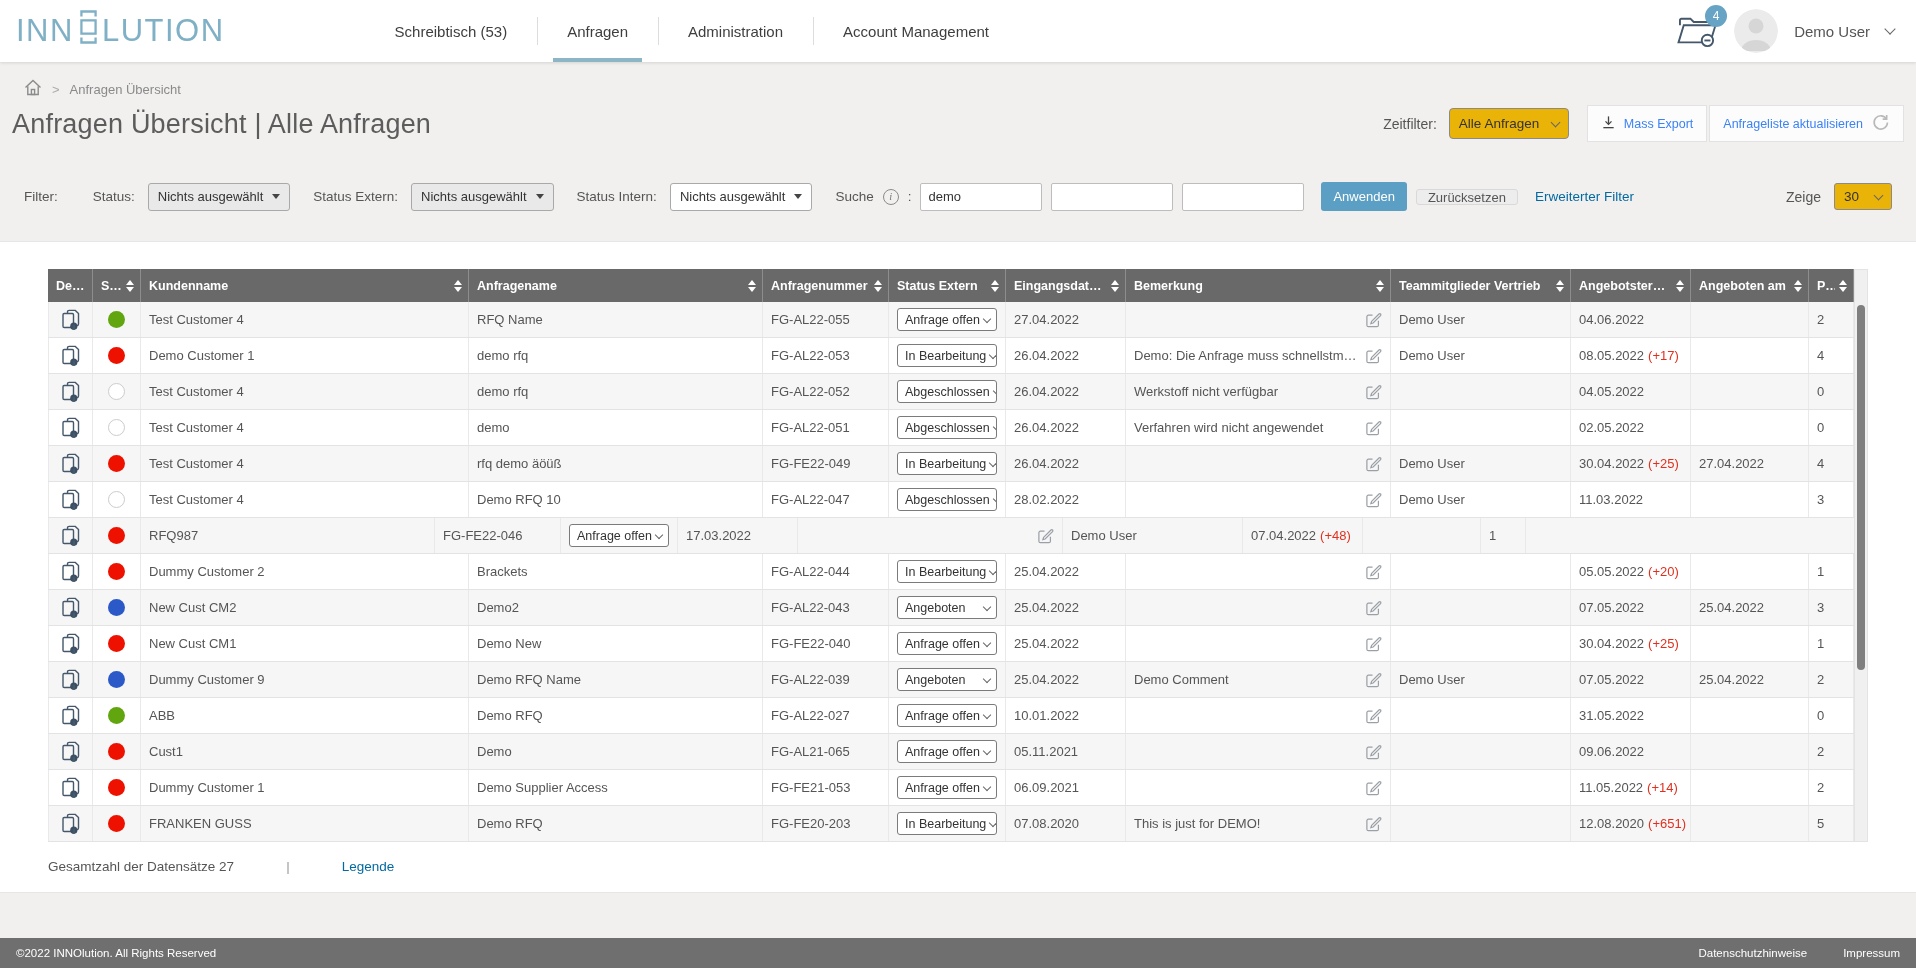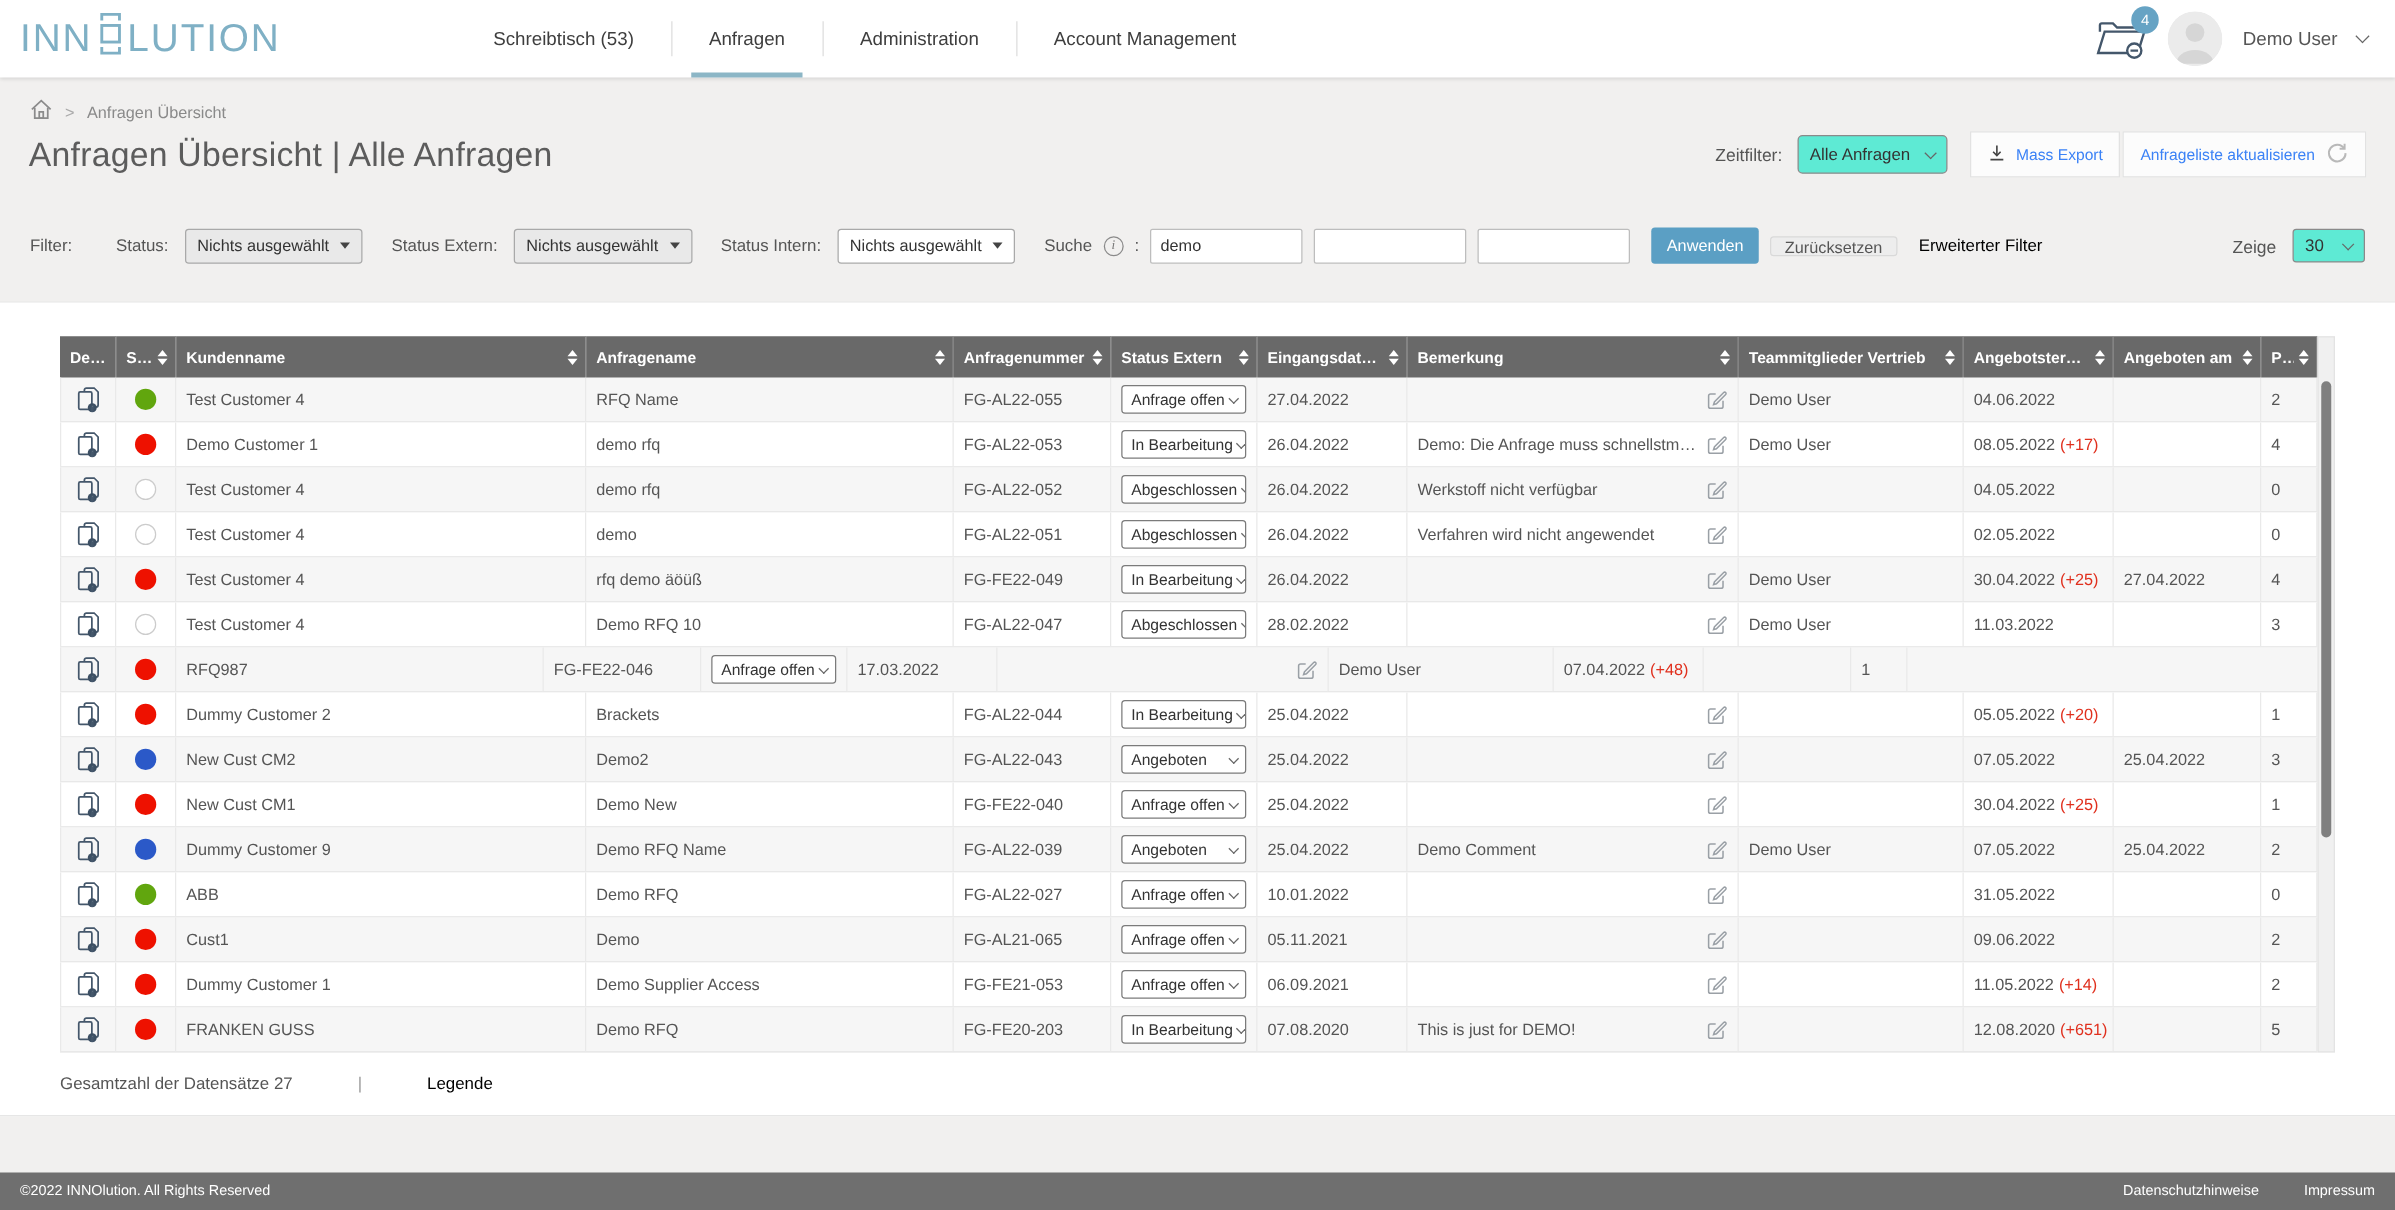--- a/index.html
+++ b/index.html
@@ -16,43 +16,43 @@
   .user-area{position:absolute;right:22px;top:0;height:100%;display:flex;align-items:center;gap:16px}
   .folder-wrap{position:relative;cursor:pointer;margin-top:4px}
   .badge{position:absolute;top:-8px;right:-9px;width:22px;height:22px;border-radius:50%;background:#66a3c4;color:#fff;font-size:12px;display:flex;align-items:center;justify-content:center}
   .avatar{width:44px;height:44px;border-radius:50%;overflow:hidden;cursor:pointer}
   .user-name{font-size:15px;color:#555}
   .chev{display:inline-block;width:8px;height:8px;border-right:1.7px solid #666;border-bottom:1.7px solid #666;transform:rotate(45deg);margin-top:-4px}
 
   
   .crumbs{display:flex;align-items:center;gap:10px;padding:17px 0 0 24px;font-size:13px;color:#8a8a8a}
   .crumb-sep{color:#aaa;font-size:13px}
-  .title-row{display:flex;align-items:center;padding:6px 23px 0}
+  .title-row{display:flex;align-items:center;padding:6px 12px 0}
   h1{margin:2px 0 0;font-size:27px;font-weight:400;color:#5c5c5c;letter-spacing:.2px}
   .title-tools{margin-left:auto;display:flex;align-items:center}
   .lbl{font-size:14px;color:#555}
-  .select{background:#5eead4;border:1px solid #8a8a8a;border-radius:4px;height:31px;display:flex;align-items:center;justify-content:space-between;padding:0 9px;font-size:13.5px;color:#333;cursor:pointer}
+  .select{background:#eab308;border:1px solid #8a8a8a;border-radius:4px;height:31px;display:flex;align-items:center;justify-content:space-between;padding:0 9px;font-size:13.5px;color:#333;cursor:pointer}
   .select .chev{width:7px;height:7px;margin-top:-2px}
   .zeit-select{width:120px;margin:0 18px 0 12px}
   .btn-group{display:flex;gap:2px}
   .btn-light{background:#fcfcfc;border:1px solid #e2e2e2;height:37px;display:flex;align-items:center;gap:8px;padding:0 13px;font-size:12.5px;color:#3b82f6;cursor:pointer;font-family:inherit}
 
   
   .filter-row{display:flex;align-items:center;gap:9px;padding:0 24px;margin-top:40px;font-size:13.5px;color:#555}
   .fl{margin-right:4px}
   .filter-label{margin-right:26px}
   .dd{display:flex;align-items:center;gap:9px;border:1px solid #a9a9a9;border-radius:3px;height:28px;padding:0 9px;font-size:13px;color:#333;cursor:pointer;margin-right:14px}
   .dd.grey{background:#e9e9e9}
   .dd.white{background:#fff}
   .caret{width:0;height:0;border-left:4px solid transparent;border-right:4px solid transparent;border-top:5px solid #444}
   .info-i{width:16px;height:16px;border:1px solid #8a8a8a;border-radius:50%;display:inline-flex;align-items:center;justify-content:center;font-size:10.5px;color:#777;font-style:italic;font-family:"Liberation Serif",serif;cursor:default}
   .inp{width:122px;height:28px;border:1px solid #bdbdbd;border-radius:2px;padding:0 7px;font-size:13px;color:#333;font-family:inherit;background:#fff}
   .btn-primary{background:#5b9fc4;color:#fff;border:none;height:29px;padding:0 12px;border-radius:3px;font-size:13px;cursor:pointer;font-family:inherit;margin-left:8px}
   .btn-grey{background:#ededed;color:#555;border:1px solid #d9d9d9;height:16px;padding:0 11px;border-radius:3px;font-size:13px;cursor:pointer;font-family:inherit}
-  .link{color:#000000;font-size:13.5px;cursor:pointer;margin-left:8px}
+  .link{color:#0369a1;font-size:13.5px;cursor:pointer;margin-left:8px}
   .zeige{margin-left:auto;display:flex;align-items:center;gap:13px}
   .zeige-select{width:58px;height:27px;border-radius:3px}
 
   
   .panel{background:#fff;margin-top:30px;border-top:1px solid #e6e6e6;border-bottom:1px solid #e6e6e6;padding:27px 48px 18px}
   .table{width:1820px;position:relative}
   .thead{display:flex;width:1806px}
   .th{background:#696969;color:#fff;display:flex;align-items:center;justify-content:space-between;height:33px;padding:0 6px 0 8px;font-size:12.5px;font-weight:bold;border-right:1px solid #8d8d8d;cursor:pointer;flex:none;white-space:nowrap;overflow:hidden}
   .th-label{overflow:hidden;text-overflow:ellipsis}
   .sort{display:flex;flex-direction:column;gap:2px;margin-left:4px;flex:none}

